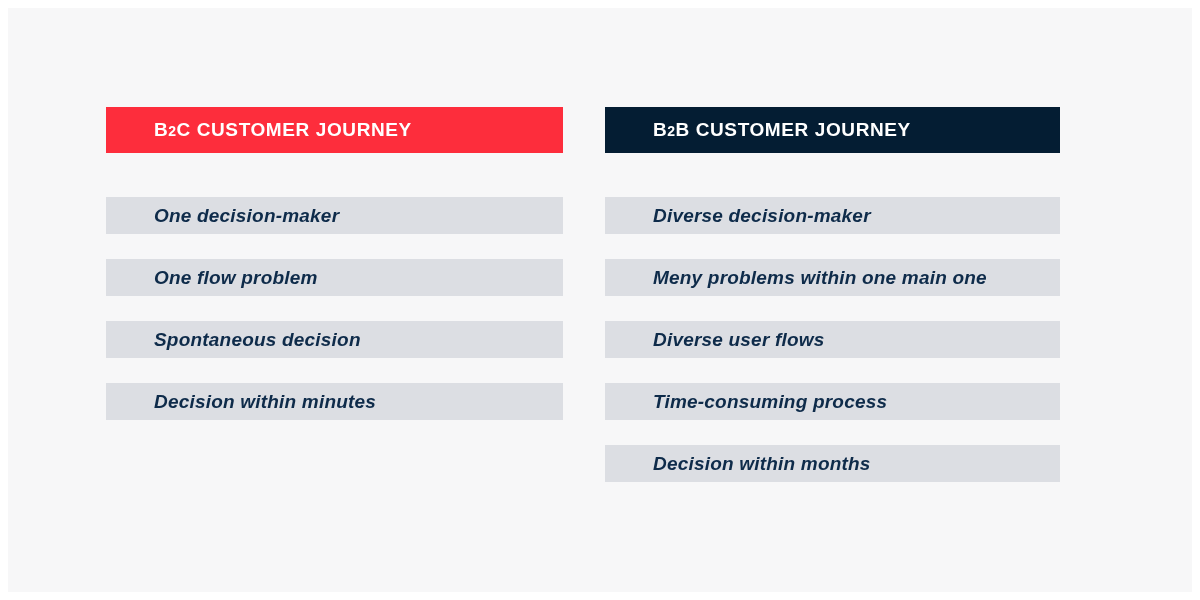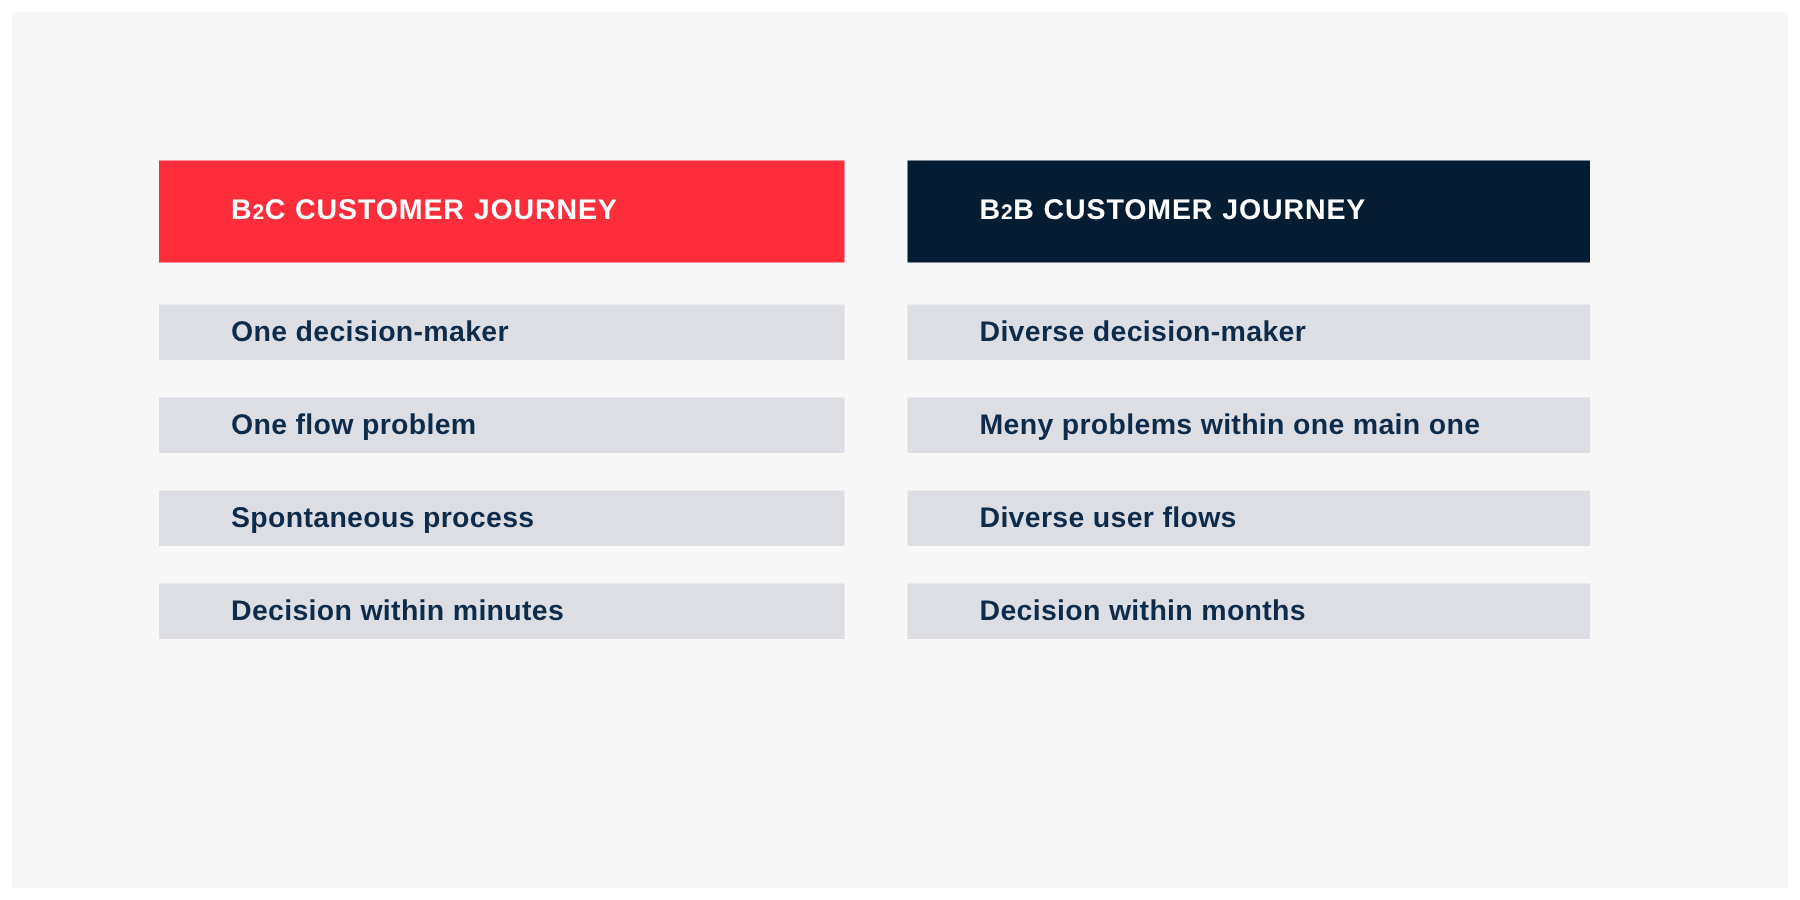--- a/index.html
+++ b/index.html
@@ -19,36 +19,36 @@
     left: 8px; top: 8px; right: 8px; bottom: 8px;
     background: #f7f7f8;
   }
   .column {
     position: absolute;
     top: 107px;
   }
   .column--b2c { left: 106px; width: 457px; }
   .column--b2b { left: 605px; width: 455px; }
   .col-header {
-    height: 68px;
+    height: 46px;
     display: flex;
     align-items: center;
     padding-left: 48px;
     box-sizing: border-box;
     color: #ffffff;
     font-weight: bold;
     font-size: 19px;
     letter-spacing: 0.6px;
     white-space: nowrap;
   }
   .col-header .sub2 {
     font-size: 14px;
     letter-spacing: 0.4px;
   }
-  .rows { margin-top: 28px; }
+  .rows { margin-top: 44px; font-style: italic; }
   .row {
     height: 37px;
     background: #dcdee3;
     display: flex;
     align-items: center;
     padding-left: 48px;
     box-sizing: border-box;
     color: #0e2b4a;
     font-weight: bold;
     font-size: 19px;
@@ -63,29 +63,30 @@
 <div class="canvas">
   <div class="panel"></div>
 
   <div class="column column--b2c">
     <div class="col-header" style="background: rgb(253, 45, 60);">
       <span><span>B</span><span class="sub2">2</span><span>C CUSTOMER JOURNEY</span></span>
     </div>
     <div class="rows">
       <div class="row">One decision-maker</div>
       <div class="row">One flow problem</div>
-      <div class="row">Spontaneous process</div>
+      <div class="row">Spontaneous decision</div>
       <div class="row">Decision within minutes</div>
     </div>
   </div>
 
   <div class="column column--b2b">
     <div class="col-header" style="background: rgb(4, 29, 51);">
       <span><span>B</span><span class="sub2">2</span><span>B CUSTOMER JOURNEY</span></span>
     </div>
     <div class="rows">
       <div class="row">Diverse decision-maker</div>
       <div class="row">Meny problems within one main one</div>
       <div class="row">Diverse user flows</div>
+      <div class="row">Time-consuming process</div>
       <div class="row">Decision within months</div>
     </div>
   </div>
 </div>
 
 </body></html>

